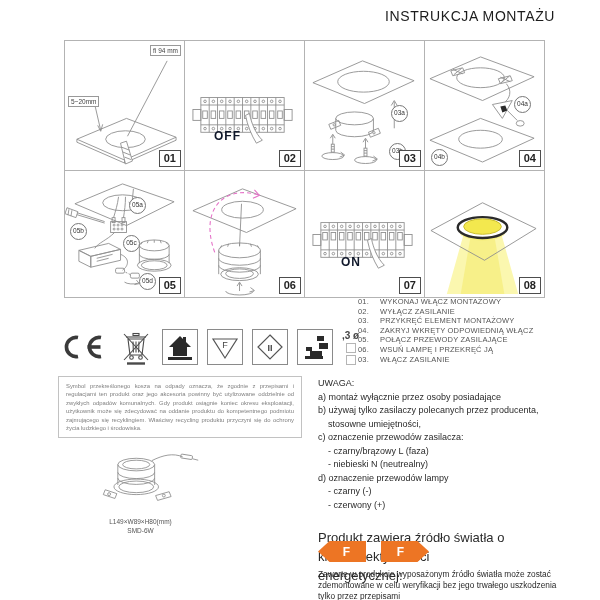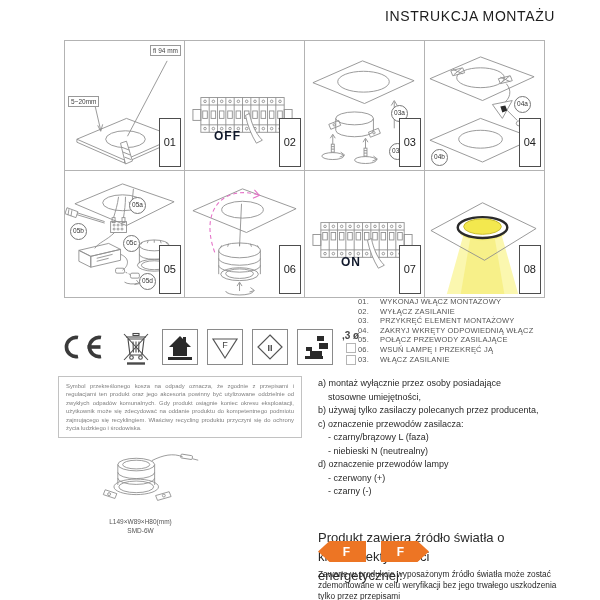--- a/index.html
+++ b/index.html
@@ -9,21 +9,21 @@
   .title { position:absolute; top:8px; left:330px; width:280px; text-align:center;
            font-size:14px; letter-spacing:0.6px; color:#1c1c1c; }
 
   
   .grid { position:absolute; left:64px; top:40px; width:480px; height:257px;
           display:grid; grid-template-columns:repeat(4,1fr); grid-template-rows:130px 127px;
           border-right:1px solid #b3b3b3; border-bottom:1px solid #b3b3b3; }
   .cell { position:relative; border-left:1px solid #b3b3b3; border-top:1px solid #b3b3b3; overflow:hidden; background:#fff; }
   .cell svg { position:absolute; inset:0; width:100%; height:100%; }
   .pnum { position:absolute; right:3px; bottom:3px; border:1.4px solid #4d4d4d; background:#fff;
-          font-size:11px; font-weight:400; color:#222; padding:16px 4px; line-height:15px; }
+          font-size:11px; font-weight:700; color:#222; padding:0 4px; line-height:15px; }
   .callout { position:absolute; width:15px; height:15px; border:1px solid #777; border-radius:50%;
              background:#fff; font-size:6.5px; color:#333; text-align:center; line-height:14px; }
   .dimbox { position:absolute; border:1px solid #999; background:#fff; font-size:6.5px; color:#444;
             padding:0 2px; line-height:9px; white-space:nowrap; }
   .state { position:absolute; font-size:12px; font-weight:700; color:#0f172a; letter-spacing:1px; }
 
   
   .steps { position:absolute; left:358px; top:297px; }
   .step { display:flex; font-size:7.5px; color:#555; line-height:9.6px; letter-spacing:0.2px; }
   .step .n { width:22px; flex:none; }
@@ -473,29 +473,30 @@
       <rect x="104" y="4" width="12" height="4" rx="1" transform="rotate(9 110 6)"></rect>
       <line x1="116" y1="8" x2="122" y2="9.5"></line>
     </g>
   </svg>
   <div class="product-caption">
     <div>L149×W89×H80(mm)</div>
     <div>SMD-6W</div>
   </div>
 
   <div class="uwaga">
+    <div>UWAGA:</div>
     <div class="pre">a) montaż wyłącznie przez osoby posiadające</div>
+    <div class="pre">b) używaj tylko zasilaczy polecanych przez producenta,</div>
     <div class="pre">    stosowne umiejętności,</div>
-    <div class="pre">b) używaj tylko zasilaczy polecanych przez producenta,</div>
     <div class="pre">c) oznaczenie przewodów zasilacza:</div>
     <div class="pre">    - czarny/brązowy L (faza)</div>
     <div class="pre">    - niebieski N (neutrealny)</div>
     <div class="pre">d) oznaczenie przewodów lampy</div>
+    <div class="pre">    - czarny (-)</div>
     <div class="pre">    - czerwony (+)</div>
-    <div class="pre">    - czarny (-)</div>
   </div>
 
   <div class="energy-intro">Produkt zawiera źródło światła o klasie efektywności energetycznej:</div>
   <div class="arrows">
     <div class="arrow left" style="background:#ED7524;">F</div>
     <div class="arrow right" style="background:#ED7524;">F</div>
   </div>
   <div class="energy-note">Zawarte w produkcie wyposażonym źródło światła może zostać zdemontowane w celu weryfikacji bez jego trwałego uszkodzenia tylko przez przepisami</div>
 
 </div>

